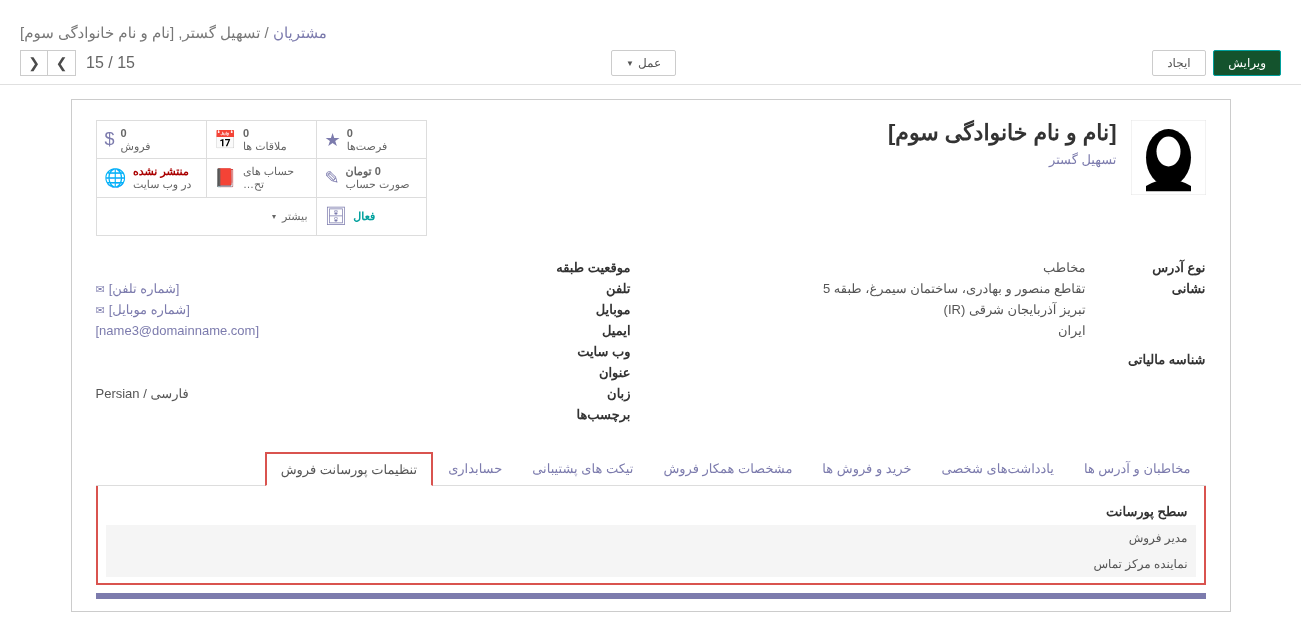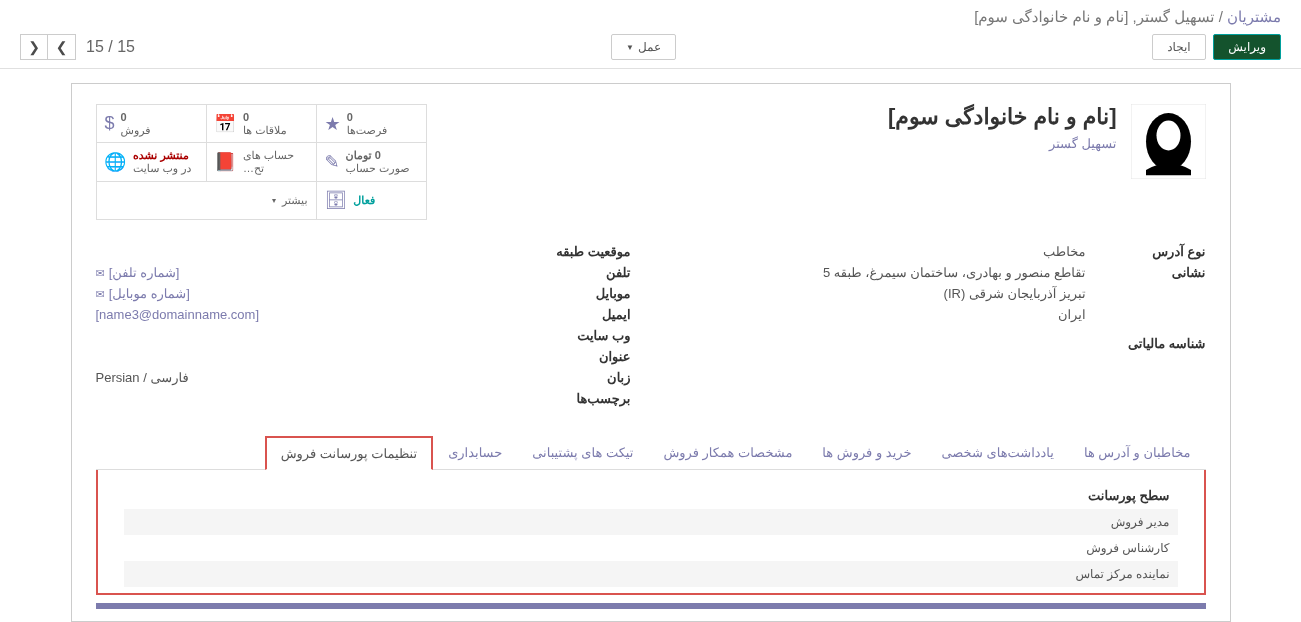--- a/index.html
+++ b/index.html
@@ -1,18 +1,18 @@
 <!DOCTYPE html>
 <html dir="rtl" lang="fa"><head>
 <meta charset="utf-8">
 <style>
 * { margin: 0; padding: 0; box-sizing: border-box; }
 body { font-family: Tahoma, Arial, sans-serif; font-size: 13px; color: #4c4c4c; background: #fff; direction: rtl; }
 
-.top-bar { display: flex; justify-content: flex-start; align-items: center; padding: 8px 20px 4px; }
+.top-bar { display: flex; justify-content: flex-end; align-items: center; padding: 24px 20px 4px; }
 .breadcrumb { color: #7C7BAD; font-size: 15px; }
 .breadcrumb a { color: #7C7BAD; text-decoration: none; }
 .breadcrumb .sep { color: #777; }
 .breadcrumb .current { color: #777; }
 
 .control-bar { display: flex; justify-content: space-between; align-items: center; padding: 4px 20px 8px; border-bottom: 1px solid #e0e0e0; }
 .btn { border: 1px solid #ccc; background: #fff; padding: 5px 14px; font-size: 12px; cursor: pointer; border-radius: 2px; margin-left: 4px; }
 .btn-primary { background: #14532d; color: #fff; border-color: #00A09D; }
 .btn-default { background: #fff; color: #555; }
 .dropdown-btn { display: inline-flex; align-items: center; gap: 4px; }
@@ -46,21 +46,21 @@
 .field-col { flex: 1; }
 .field-row { display: flex; margin-bottom: 6px; font-size: 13px; }
 .f-label { width: 120px; font-weight: bold; color: #333; }
 .f-value { flex: 1; color: #555; }
 .f-link { color: #7C7BAD; cursor: pointer; }
 .f-mail-icon { color: #7C7BAD; margin-right: 4px; font-size: 11px; }
 
 .tabs { margin-top: 24px; border-bottom: 1px solid #ddd; display: flex; gap: 0; }
 .tab { padding: 8px 14px; color: #7C7BAD; cursor: pointer; font-size: 13px; border: 1px solid transparent; border-bottom: none; }
 .tab.active { border: 2px solid #d9534f; border-bottom: 1px solid #fff; margin-bottom: -1px; color: #555; }
-.highlight-frame { border: 2px solid #d9534f; padding: 12px 26px 6px; }
+.highlight-frame { border: 2px solid #d9534f; padding: 12px 8px 6px; }
 
 .level-table { width: 100%; border-collapse: collapse; }
 .level-table th { text-align: right; font-weight: bold; padding: 6px 8px; font-size: 13px; color: #333; }
 .level-table td { padding: 6px 8px; font-size: 12px; color: #555; }
 .level-table tr.striped td { background: #f5f5f5; }
 
 .footer-bar { height: 6px; background: #7C7BAD; margin-top: 8px; }
 
 .left-align { text-align: left; direction: ltr; }
 </style>
@@ -219,23 +219,20 @@
 
     <div class="highlight-frame" style="border-top:none">
       <table class="level-table">
         <tbody>
             <tr>
               <th>سطح پورسانت</th>
             </tr>
         <tr class="striped">
               <td>مدیر فروش</td>
             </tr>
-        <tr>
-              <td>کارشناس فروش</td>
-            </tr>
         <tr class="striped">
               <td>نماینده مرکز تماس</td>
             </tr>
       </tbody>
         </table>
     </div>
 
     <div class="footer-bar"></div>
   </div>
 </div>

